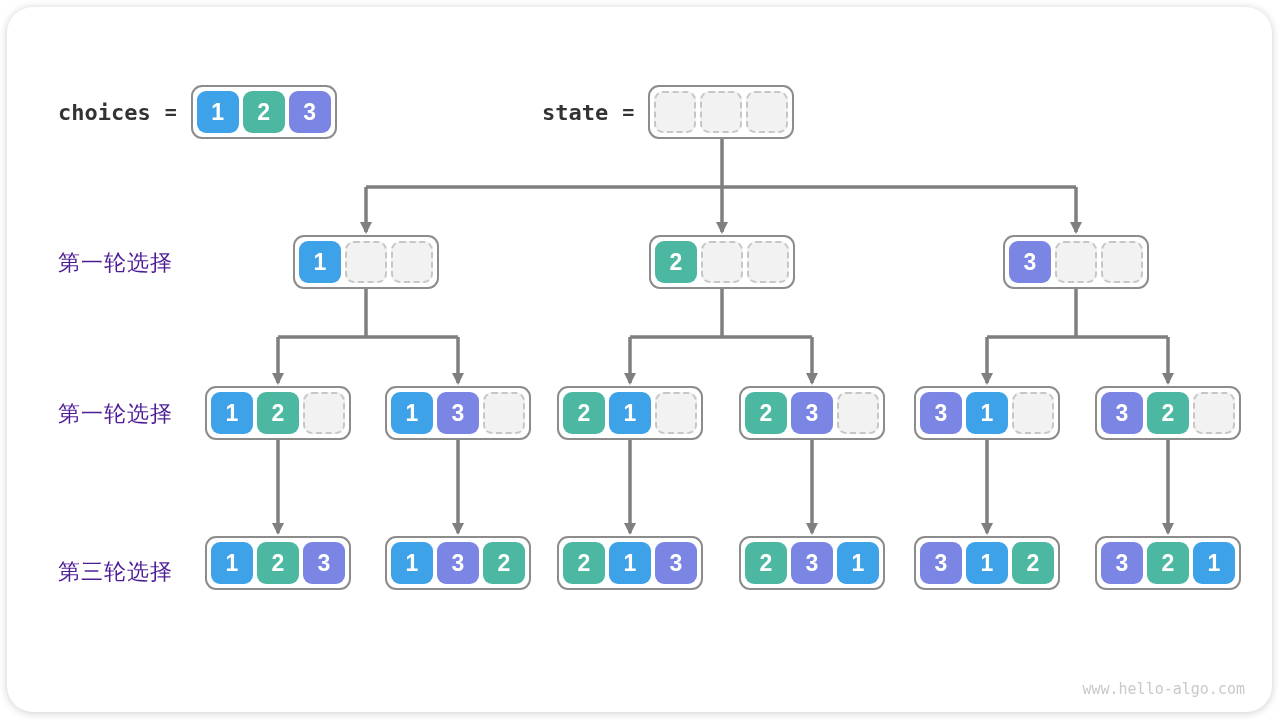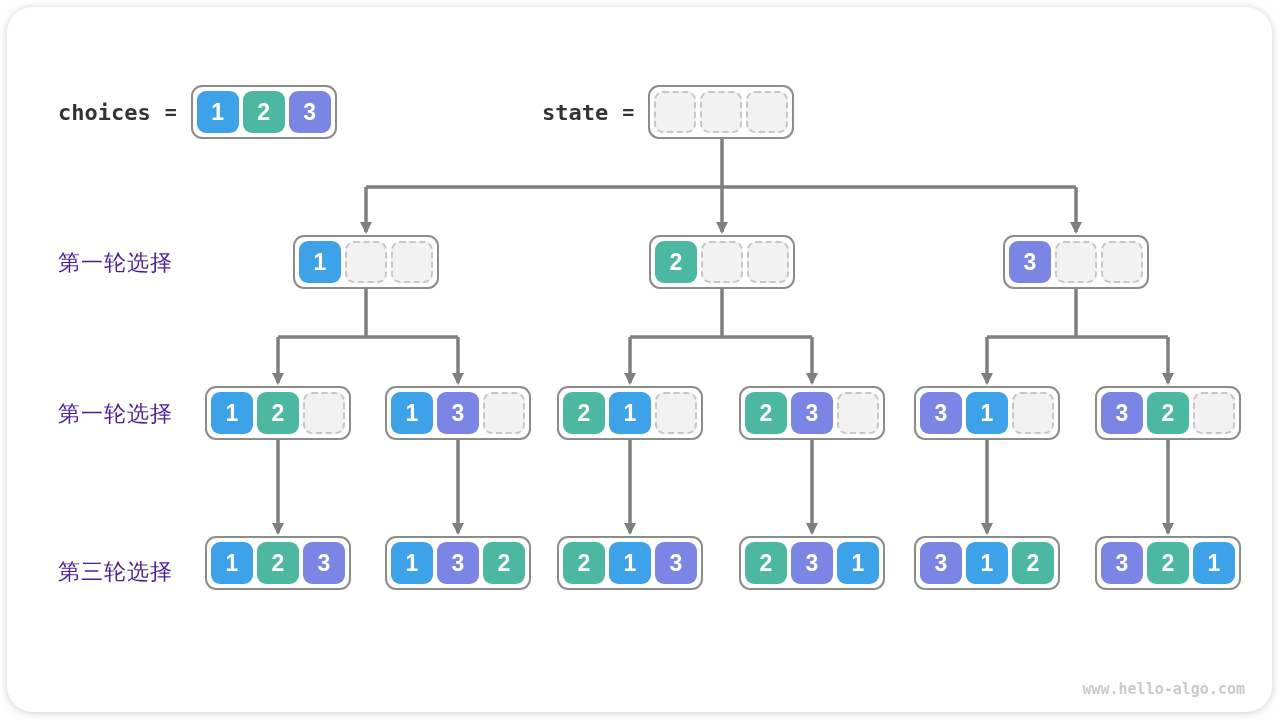--- a/index.html
+++ b/index.html
@@ -16,21 +16,21 @@
   .tree-node{position:absolute;}
   .cell{width:42px;height:42px;border-radius:9px;box-sizing:border-box;
         display:flex;align-items:center;justify-content:center;
         font-size:23px;font-weight:700;color:#fff;}
   .cell.empty{background:#F2F2F2;border:2px dashed #C6C6C6;}
   .row-label{position:absolute;left:58px;font-size:22px;font-weight:500;color:#4c1d95;
              letter-spacing:1px;white-space:nowrap;}
   #edges{position:absolute;left:0;top:0;pointer-events:none;}
   #watermark{position:absolute;right:35px;bottom:22px;
              font-family:"DejaVu Sans Mono","Liberation Mono",monospace;
-             font-size:15px;color:#C9C9C9;font-weight:bold;}
+             font-size:15px;color:#C9C9C9;}
 </style>
 </head>
 <body>
 
 <div id="canvas">
   <div id="card"></div>
 
   <div class="legend" style="left:58px;top:85px;">
     <span class="code-label">choices</span>
     <span class="code-label eq">=</span>

